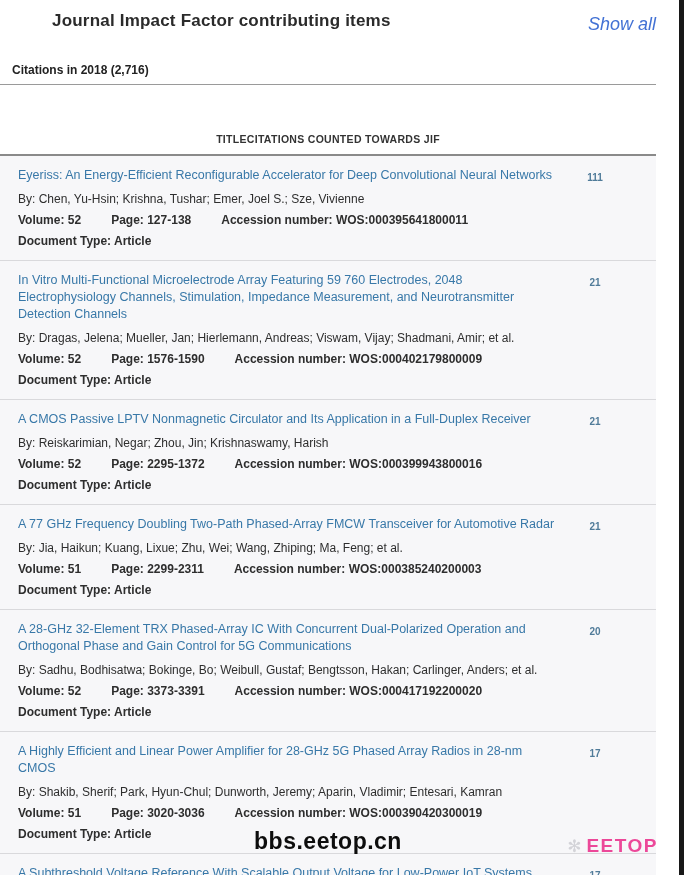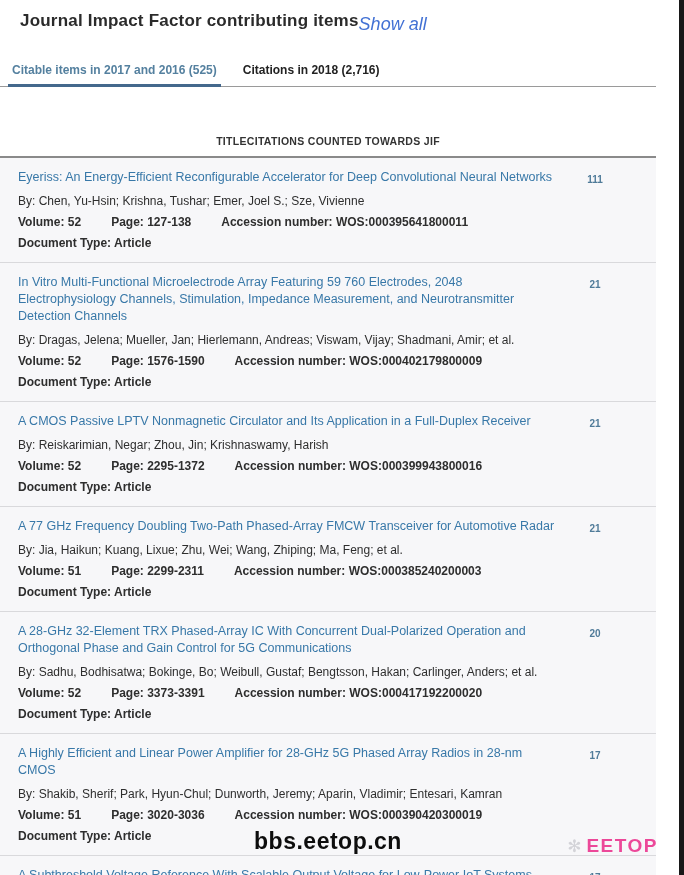--- a/index.html
+++ b/index.html
@@ -18,23 +18,24 @@
   .right-strip {
     position: absolute;
     top: 0; right: 0;
     width: 5px; height: 100%;
     background: #181818;
     z-index: 10;
   }
   
   .hdr {
     display: flex;
-    justify-content: flex-start;
+    justify-content: space-between;
     align-items: flex-start;
     padding: 11px 28px 0 20px;
+    margin-left: 32px;
   }
   .hdr h1 {
     font-size: 17px;
     font-weight: 700;
     color: #2b2b2b;
     letter-spacing: 0.2px;
   }
   .show-all {
     font-size: 18px;
     color: #4271d4;
@@ -165,21 +166,20 @@
 <body>
 
 <div class="page">
 
   <div class="hdr">
     <h1>Journal Impact Factor contributing items</h1>
     <a class="show-all">Show all</a>
   </div>
 
   <div class="tabs">
-    <div class="tab active">Citable items in 2017 and 2016 (525)</div>
     <div class="tab">Citations in 2018 (2,716)</div>
   </div>
 
   <div class="table-head">
     <span>TITLE</span>
     <span>CITATIONS COUNTED TOWARDS JIF</span>
   </div>
 
   <div class="rows" id="rows">
     <div class="row">

